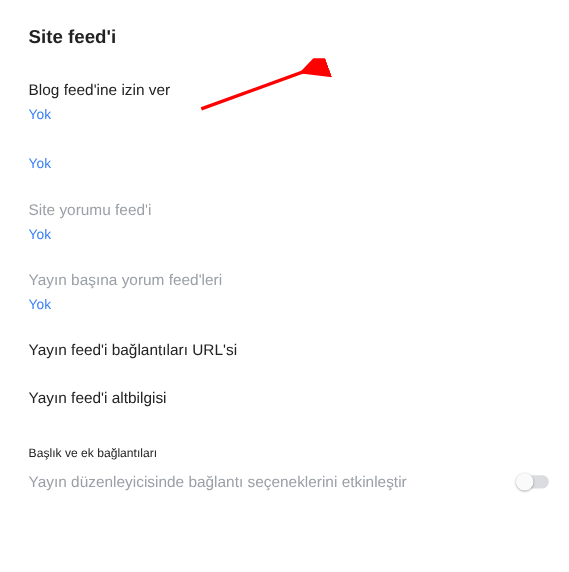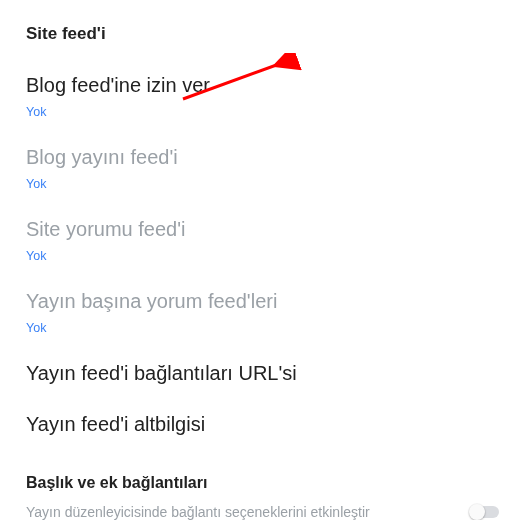--- a/index.html
+++ b/index.html
@@ -20,36 +20,36 @@
   .section-title {
     font-size: 17px;
     font-weight: 700;
     color: #222;
     margin: 6px 0 18px 0;
   }
   .setting {
     padding: 10px 0 14px 0;
   }
   .setting-label {
-    font-size: 20px;
+    font-size: 14px;
     color: #222;
     line-height: 1.35;
   }
   .setting-value {
     margin-top: 6px;
     font-size: 12.5px;
     color: #3b82f6;
     line-height: 1.2;
   }
   .disabled .setting-label {
     color: #9aa0a6;
   }
   .section-title2 {
-    font-size: 16px;
-    font-weight: 700;
+    font-size: 11px;
+    font-weight: 400;
     color: #222;
     margin: 22px 0 8px 0;
   }
   .toggle-row {
     display: flex;
     align-items: center;
     justify-content: space-between;
     padding: 4px 0 8px 0;
   }
   .toggle-row .label {
@@ -89,21 +89,20 @@
 
 <div class="page">
   <div class="section-title">Site feed'i</div>
 
   <div class="setting">
     <div class="setting-label">Blog feed'ine izin ver</div>
     <div class="setting-value">Yok</div>
   </div>
 
   <div class="setting disabled">
-    <div class="setting-label">Blog yayını feed'i</div>
     <div class="setting-value">Yok</div>
   </div>
 
   <div class="setting disabled">
     <div class="setting-label">Site yorumu feed'i</div>
     <div class="setting-value">Yok</div>
   </div>
 
   <div class="setting disabled">
     <div class="setting-label">Yayın başına yorum feed'leri</div>

